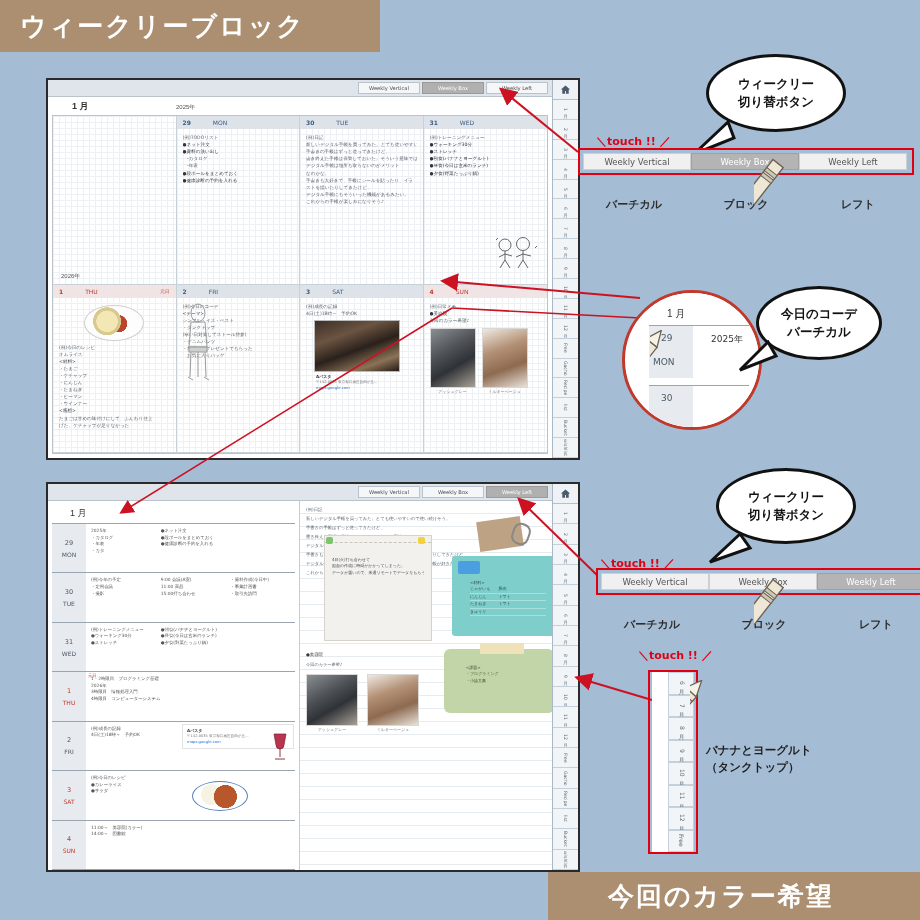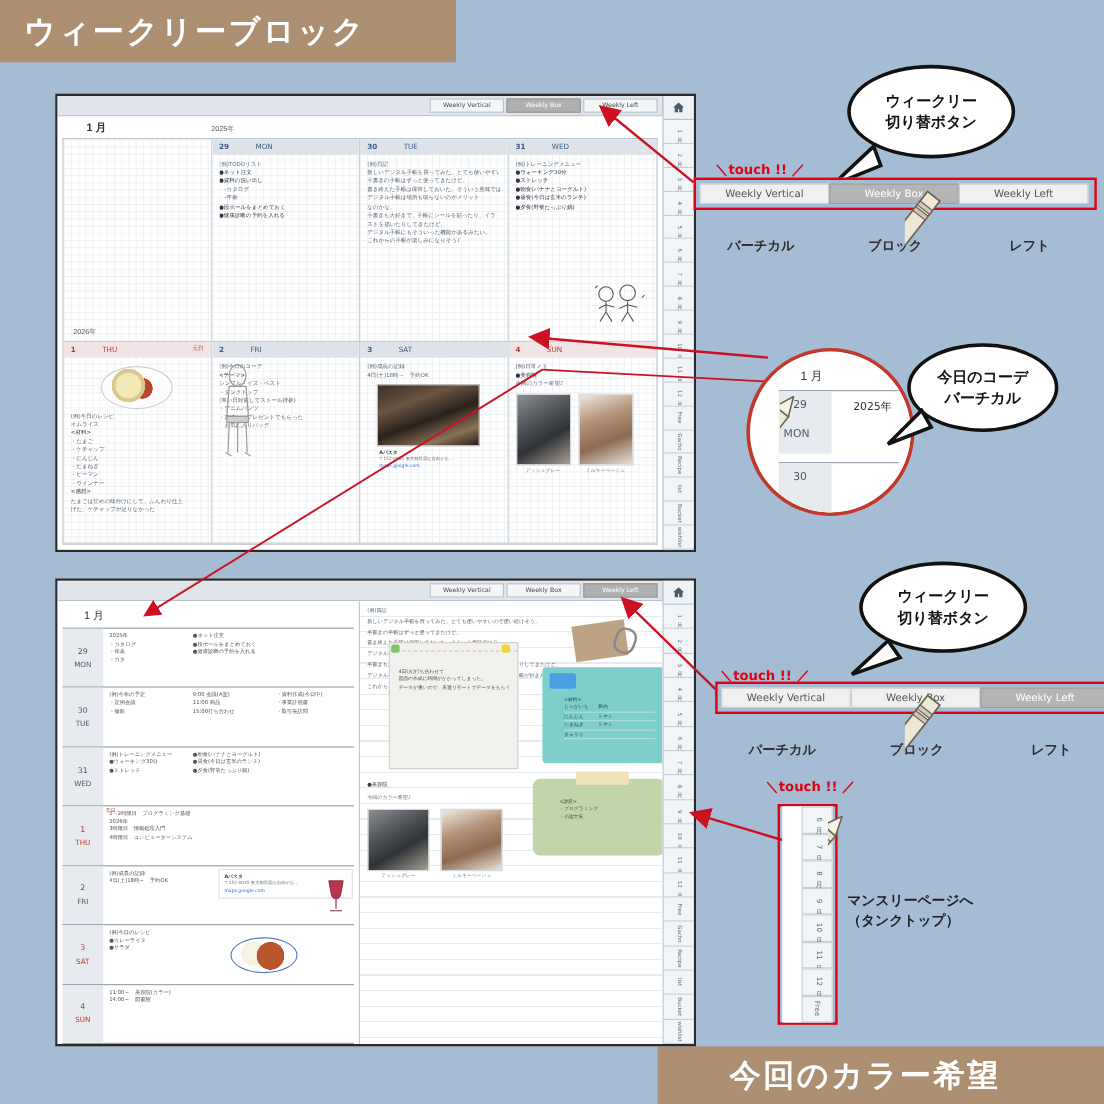--- a/index.html
+++ b/index.html
@@ -758,15 +758,15 @@
 <svg class="pencil" style="left:690px;top:680px;width:90px;height:90px;">
   <g transform="rotate(42 12 6)">
     <path d="M8,2 L1,18 L15,18 z" fill="#f7f2e6" stroke="#6b6356" stroke-width="1.3"></path>
     <rect x="1" y="18" width="14" height="48" fill="#efe7d6" stroke="#6b6356" stroke-width="1.3"></rect>
     <rect x="1" y="24" width="14" height="4" fill="#cfc7b6" stroke="#6b6356" stroke-width="1"></rect>
     <rect x="1" y="30" width="14" height="4" fill="#cfc7b6" stroke="#6b6356" stroke-width="1"></rect>
   </g>
 </svg>
 
 <div class="mpage-note" style="left:706px;top:742px;">
-  <div>マンスリーページへ</div>
+  <div>バナナとヨーグルト</div>
   <div>（タンクトップ）</div>
 </div>
 
 </body></html>

